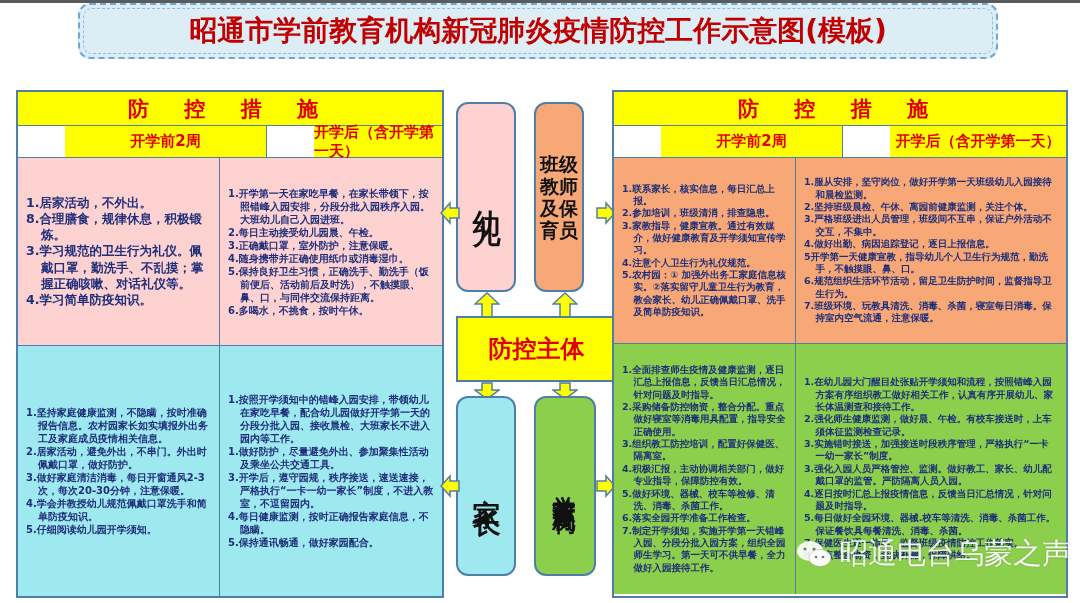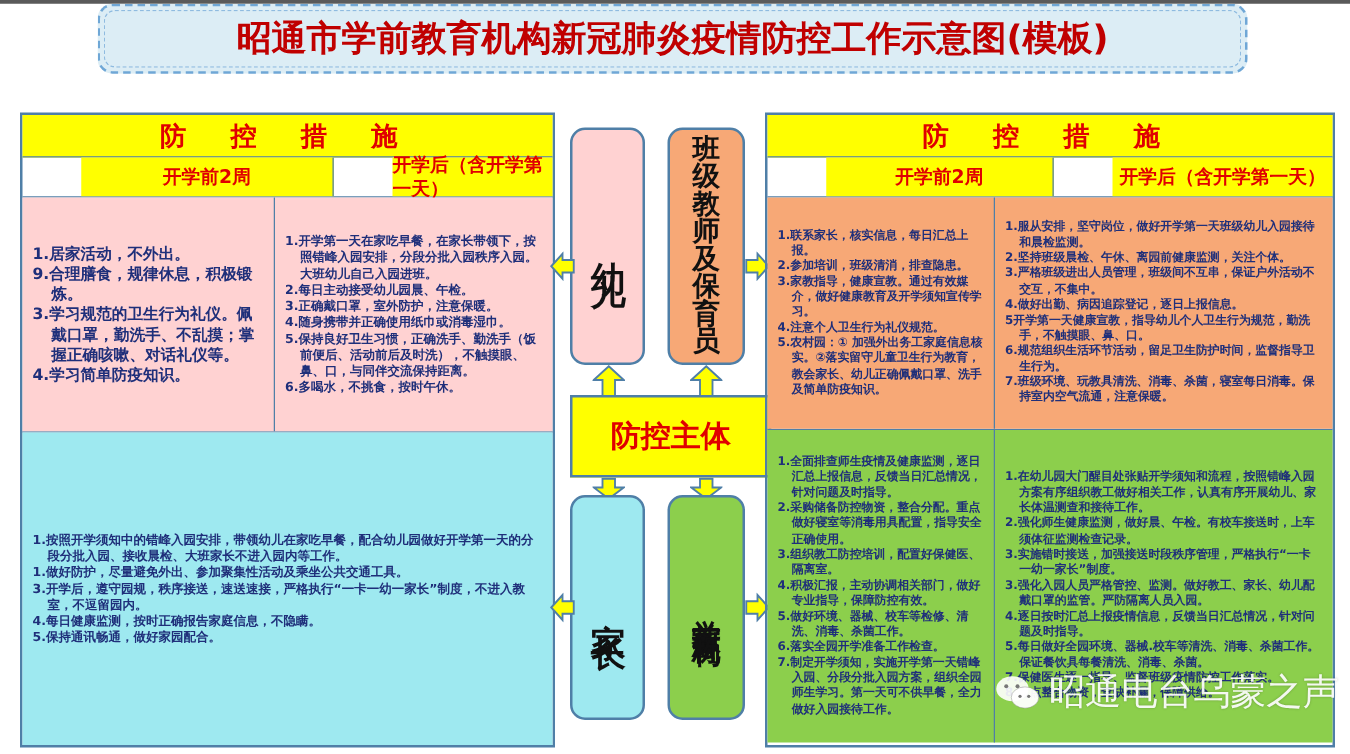--- a/index.html
+++ b/index.html
@@ -59,21 +59,21 @@
   .fs-c { font-size: 9.5px; }
 
   
   .center { position: absolute; left: 446px; top: 90px; width: 164px; height: 508px; }
   .vbox {
     position: absolute; border: 2px solid #4f7fa7; border-radius: 12px;
     display: flex; align-items: center; justify-content: center; font-weight: bold; color: #111;
     writing-mode: vertical-rl; text-orientation: upright;
   }
   .vb-child { left: 10px; top: 12px; width: 60px; height: 190px; background: #ffd2d2; font-size: 28px; letter-spacing: 10px; }
-  .vb-teacher { left: 88px; top: 12px; width: 62px; height: 190px; background: #f7a876; font-size: 22px; line-height: 22px; }
+  .vb-teacher { left: 88px; top: 12px; width: 50px; height: 190px; background: #f7a876; font-size: 19px; line-height: 22px; }
   .vb-parent { left: 10px; top: 306px; width: 60px; height: 180px; background: #9ee9f0; font-size: 28px; letter-spacing: 10px; }
   .vb-inst { left: 88px; top: 306px; width: 62px; height: 180px; background: #8ccf4c; font-size: 23px; letter-spacing: 3px; }
   .vb-teacher span { writing-mode: horizontal-tb; display:block; width: 40px; text-align:center; }
 
   .core {
     position: absolute; left: 10px; top: 226px; width: 161px; height: 66px;
     background: #ffff00; border: 2px solid #4f7fa7;
     display: flex; align-items: center; justify-content: center;
     font-size: 24px; font-weight: bold; color: #e00000;
   }
@@ -96,34 +96,41 @@
 
 <div class="panel panel-left">
   <div class="panel-head">防 控 措 施</div>
   <div class="subheads">
     <div class="subhead c1">开学前2周</div>
     <div class="subhead c2">开学后（含开学第一天）</div>
   </div>
   <div class="row row-top">
     <div class="cell c1 pink fs-a">
         <div class="item">1.居家活动，不外出。</div>
-        <div class="item">9.合理膳食，规律休息，积极锻炼。</div>
+        <div class="item">8.合理膳食，规律休息，积极锻炼。</div>
         <div class="item">3.学习规范的卫生行为礼仪。佩戴口罩，勤洗手、不乱摸；掌握正确咳嗽、对话礼仪等。</div>
         <div class="item">4.学习简单防疫知识。</div>
       </div>
     <div class="cell c2 pink fs-b">
         <div class="item">1.开学第一天在家吃早餐，在家长带领下，按照错峰入园安排，分段分批入园秩序入园。大班幼儿自己入园进班。</div>
         <div class="item">2.每日主动接受幼儿园晨、午检。</div>
         <div class="item">3.正确戴口罩，室外防护，注意保暖。</div>
         <div class="item">4.随身携带并正确使用纸巾或消毒湿巾。</div>
         <div class="item">5.保持良好卫生习惯，正确洗手、勤洗手（饭前便后、活动前后及时洗），不触摸眼、鼻、口，与同伴交流保持距离。</div>
         <div class="item">6.多喝水，不挑食，按时午休。</div>
       </div>
   </div>
   <div class="row row-bot">
+    <div class="cell c1 cyan fs-b">
+        <div class="item">1.坚持家庭健康监测，不隐瞒，按时准确报告信息。农村园家长如实填报外出务工及家庭成员疫情相关信息。</div>
+        <div class="item">2.居家活动，避免外出，不串门。外出时佩戴口罩，做好防护。</div>
+        <div class="item">3.做好家庭清洁消毒，每日开窗通风2-3次，每次20-30分钟，注意保暖。</div>
+        <div class="item">4.学会并教授幼儿规范佩戴口罩洗手和简单防疫知识。</div>
+        <div class="item">5.仔细阅读幼儿园开学须知。</div>
+      </div>
     <div class="cell c2 cyan fs-b">
         <div class="item">1.按照开学须知中的错峰入园安排，带领幼儿在家吃早餐，配合幼儿园做好开学第一天的分段分批入园、接收晨检、大班家长不进入园内等工作。</div>
         <div class="item">1.做好防护，尽量避免外出、参加聚集性活动及乘坐公共交通工具。</div>
         <div class="item">3.开学后，遵守园规，秩序接送，速送速接，严格执行“一卡一幼一家长”制度，不进入教室，不逗留园内。</div>
         <div class="item">4.每日健康监测，按时正确报告家庭信息，不隐瞒。</div>
         <div class="item">5.保持通讯畅通，做好家园配合。</div>
       </div>
   </div>
 </div>
 

